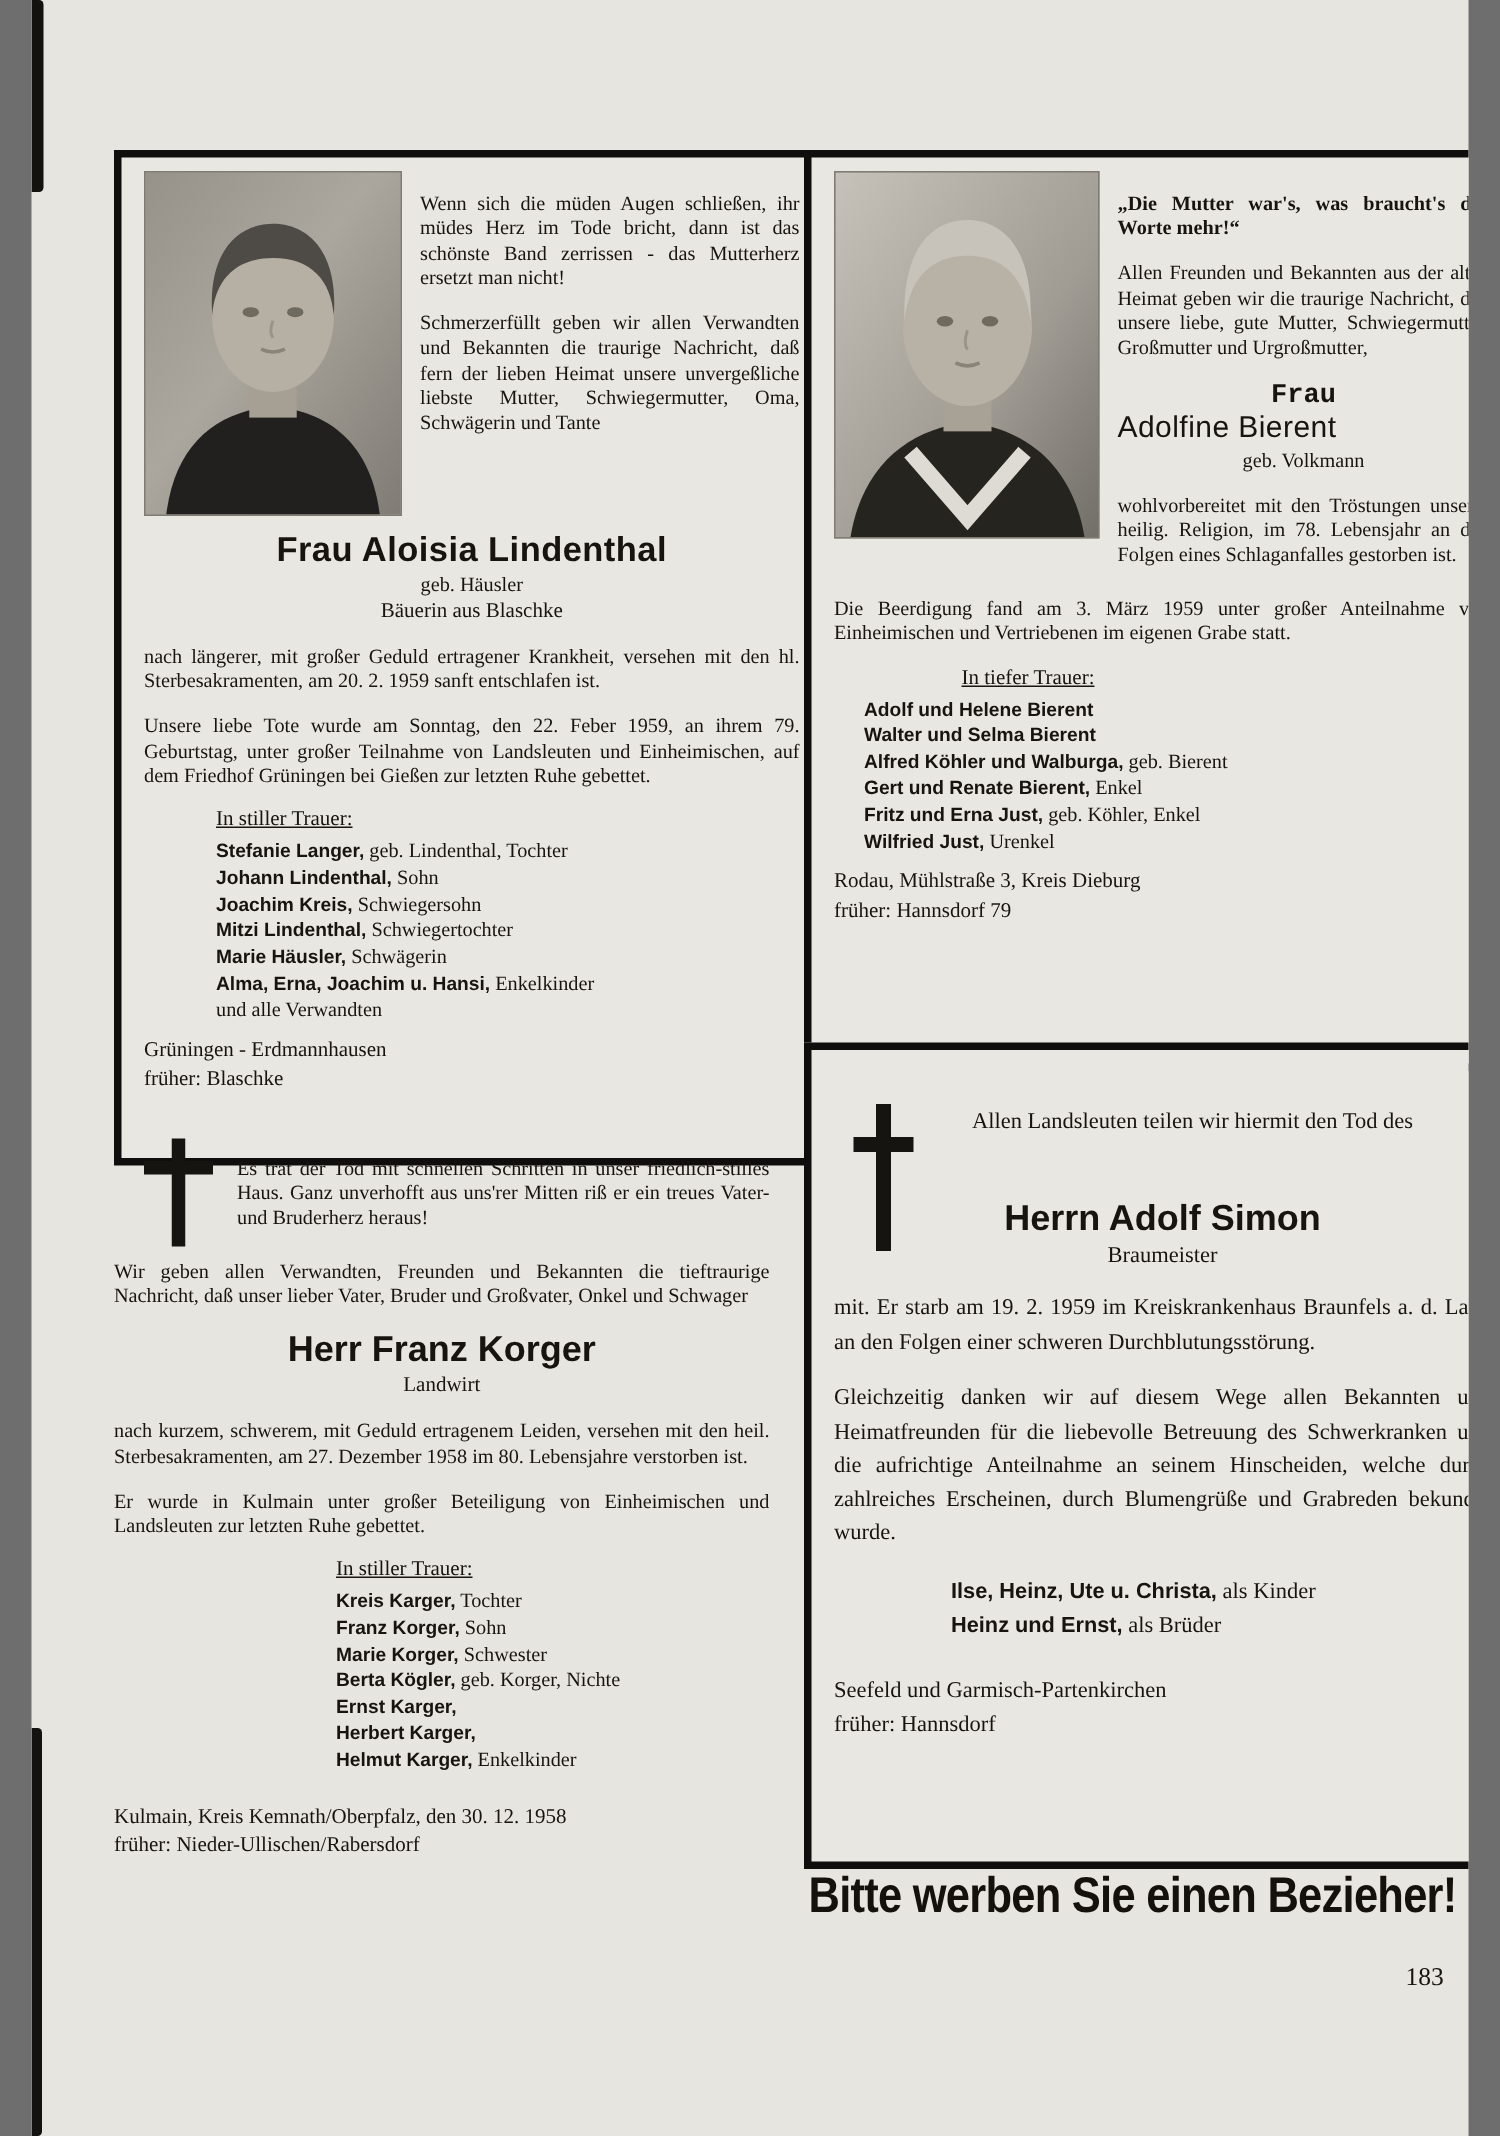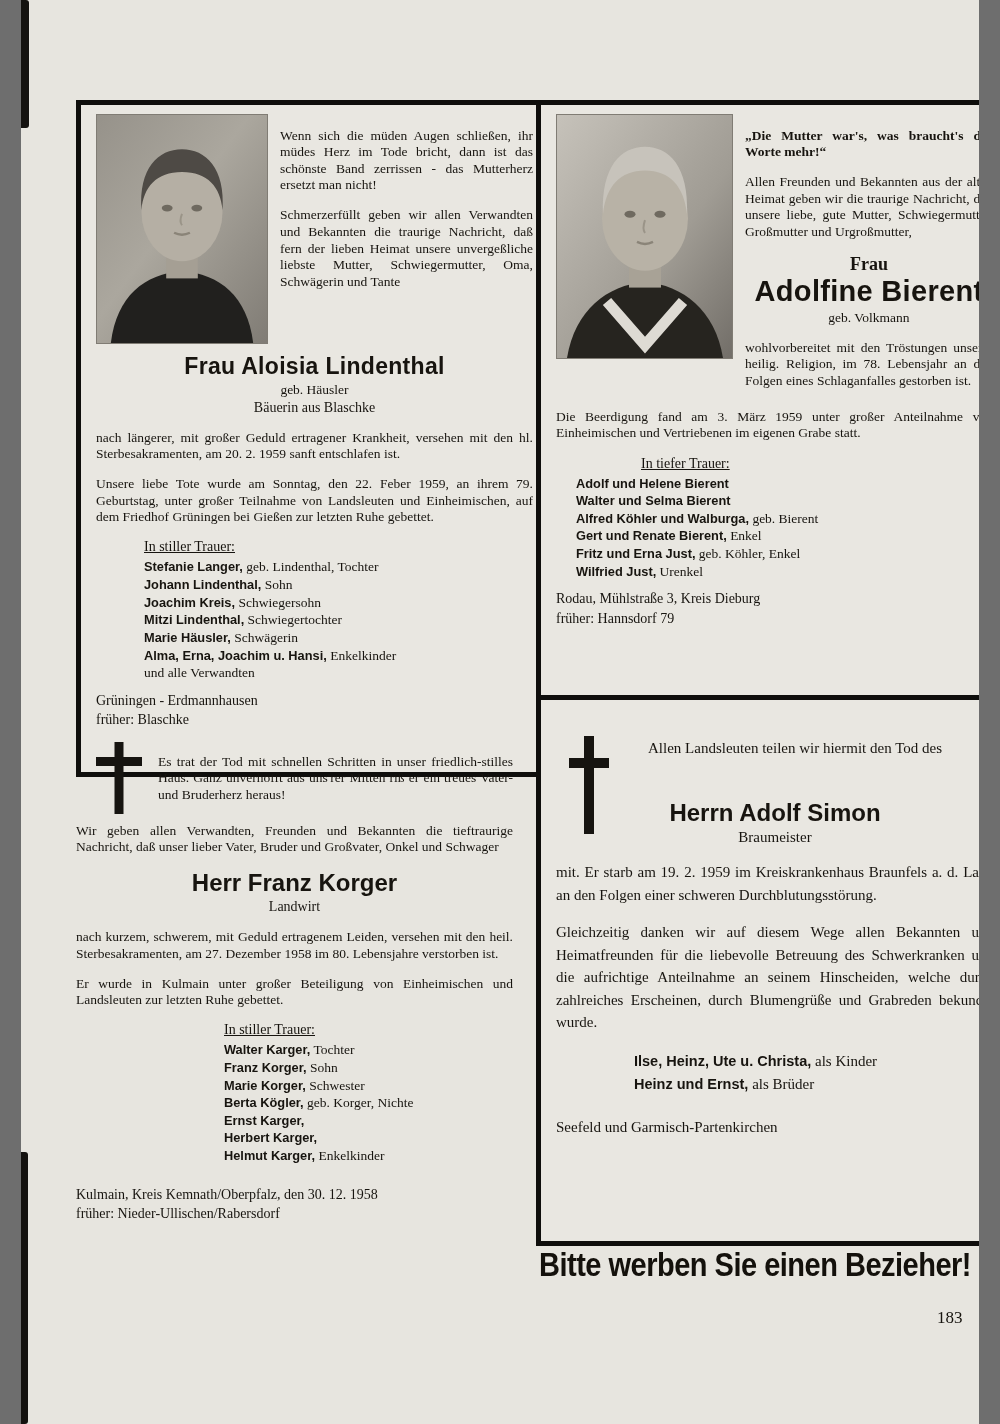--- a/index.html
+++ b/index.html
@@ -7,21 +7,21 @@
   .page{position:relative;width:958px;height:1424px;margin:0 auto;background:#e7e5df;color:#17140f;overflow:hidden;}
 
   .scan-mark{position:absolute;background:#14120f;}
   .mark-top{left:0;top:0;width:8px;height:128px;border-radius:0 3px 3px 0;}
   .mark-bottom{left:0;top:1152px;width:7px;height:272px;border-radius:0 3px 3px 0;}
 
   section{position:absolute;}
   .bordered{border:5px solid #0f0e0c;padding:9px 15px 10px;overflow:hidden;background:#e9e7e1;}
   .sec-lindenthal{left:55px;top:100px;width:437px;height:648px;}
   .sec-bierent{left:515px;top:100px;width:437px;height:585px;}
-  .sec-korger{left:55px;top:736px;width:437px;height:557px;overflow:hidden;}
+  .sec-korger{left:55px;top:753px;width:437px;height:557px;overflow:hidden;}
   .sec-simon{left:515px;top:695px;width:438px;height:522px;}
 
   .photo-row{display:flex;align-items:flex-start;}
   .photo{flex:0 0 auto;border:1px solid #807c74;background:#9a968e;}
   .photo-1{width:170px;height:228px;}
   .photo-2{width:175px;height:243px;}
   .photo svg{display:block;width:100%;height:100%;}
   .beside{flex:1;margin-left:12px;}
 
   .body-sm{font-size:13.5px;line-height:1.23;text-align:justify;}
@@ -38,22 +38,22 @@
   .mourner b{font-family:"Liberation Sans","DejaVu Sans",sans-serif;font-size:12.8px;}
   .closing{font-size:13.5px;line-height:1.3;}
   .indent-lin{margin-left:48px;}
   .indent-bie-label{margin-left:85px;}
   .indent-bie{margin-left:20px;}
   .indent-kor{margin-left:148px;}
 
   .place-block{margin-top:9px;font-size:14px;line-height:1.4;text-align:left;}
 
   .quote{font-weight:700;}
-  .bierent-title{font-family:Liberation Serif, serif;font-weight:700;font-size:18px;text-align:center;margin-top:8px;}
-  .bierent-name{font-family:"Liberation Sans","DejaVu Sans",sans-serif;font-weight:700;font-size:29px;text-align:center;margin:0 0 2px;letter-spacing:.3px;}
+  .bierent-title{font-family:Liberation Mono, monospace;font-weight:700;font-size:18px;text-align:center;margin-top:8px;}
+  .bierent-name{font-family:"Liberation Sans","DejaVu Sans",sans-serif;font-weight:400;font-size:20px;text-align:left;margin:0 0 2px;letter-spacing:.3px;}
 
   .cross{position:relative;}
   .cross::before{content:"";position:absolute;left:50%;top:0;transform:translateX(-50%);width:9px;height:100%;background:#161410;}
   .cross::after{content:"";position:absolute;left:0;width:100%;height:9px;background:#161410;top:15px;}
   .cross-row{display:flex;align-items:flex-start;margin-top:4px;}
   .cross-korger{flex:0 0 auto;width:46px;height:72px;margin:2px 16px 0 20px;}
   .cross-simon{position:absolute;left:28px;top:36px;width:40px;height:98px;}
   .cross-simon::before{width:10px;}
   .cross-simon::after{top:22px;height:10px;}
 
@@ -184,21 +184,21 @@
       <div class="cross cross-korger"></div>
       <p class="body-sm" style="flex:1;">Es trat der Tod mit schnellen Schritten in unser friedlich-stilles Haus. Ganz unverhofft aus uns'rer Mitten riß er ein treues Vater- und Bruderherz heraus!</p>
     </div>
     <p class="body-sm mt6">Wir geben allen Verwandten, Freunden und Bekannten die tieftraurige Nachricht, daß unser lieber Vater, Bruder und Großvater, Onkel und Schwager</p>
     <h2 class="deceased-name korger-name">Herr Franz Korger</h2>
     <div class="korger-sub">Landwirt</div>
     <p class="body-sm mb6">nach kurzem, schwerem, mit Geduld ertragenem Leiden, versehen mit den heil. Sterbesakramenten, am 27. Dezember 1958 im 80. Lebensjahre verstorben ist.</p>
     <p class="body-sm">Er wurde in Kulmain unter großer Beteiligung von Einheimischen und Landsleuten zur letzten Ruhe gebettet.</p>
     <div class="mourn-label indent-kor">In stiller Trauer:</div>
     <div class="indent-kor">
-      <div class="mourner"><b>Walter Karger,</b><span> Tochter</span></div>
+      <div class="mourner"><b>Kreis Karger,</b><span> Tochter</span></div>
       <div class="mourner"><b>Franz Korger,</b><span> Sohn</span></div>
       <div class="mourner"><b>Marie Korger,</b><span> Schwester</span></div>
       <div class="mourner"><b>Berta Kögler,</b><span> geb. Korger, Nichte</span></div>
       <div class="mourner"><b>Ernst Karger,</b><span></span></div>
       <div class="mourner"><b>Herbert Karger,</b><span></span></div>
       <div class="mourner"><b>Helmut Karger,</b><span> Enkelkinder</span></div>
     </div>
     <div class="place-block" style="margin-top:20px;">
       <div>Kulmain, Kreis Kemnath/Oberpfalz, den 30. 12. 1958</div>
       <div>früher: Nieder-Ullischen/Rabersdorf</div>
@@ -211,19 +211,20 @@
     <h2 class="deceased-name simon-name">Herrn Adolf Simon</h2>
     <div class="simon-sub">Braumeister</div>
     <p class="simon-body simon-para">mit. Er starb am 19. 2. 1959 im Kreiskrankenhaus Braunfels a. d. Lahn an den Folgen einer schweren Durchblutungsstörung.</p>
     <p class="simon-body simon-para">Gleichzeitig danken wir auf diesem Wege allen Bekannten und Heimatfreunden für die liebevolle Betreuung des Schwerkranken und die aufrichtige Anteilnahme an seinem Hinscheiden, welche durch zahlreiches Erscheinen, durch Blumengrüße und Grabreden bekundet wurde.</p>
     <div class="simon-mourners">
       <div class="simon-mourner"><b>Ilse, Heinz, Ute u. Christa,</b><span> als Kinder</span></div>
       <div class="simon-mourner"><b>Heinz und Ernst,</b><span> als Brüder</span></div>
     </div>
     <div class="simon-place">
       <div>Seefeld und Garmisch-Partenkirchen</div>
+      <div>früher: Hannsdorf</div>
     </div>
   </section>
 
   <div class="advert">Bitte werben Sie einen Bezieher!</div>
   <div class="page-number">183</div>
 
 </div>
 
 </body></html>

